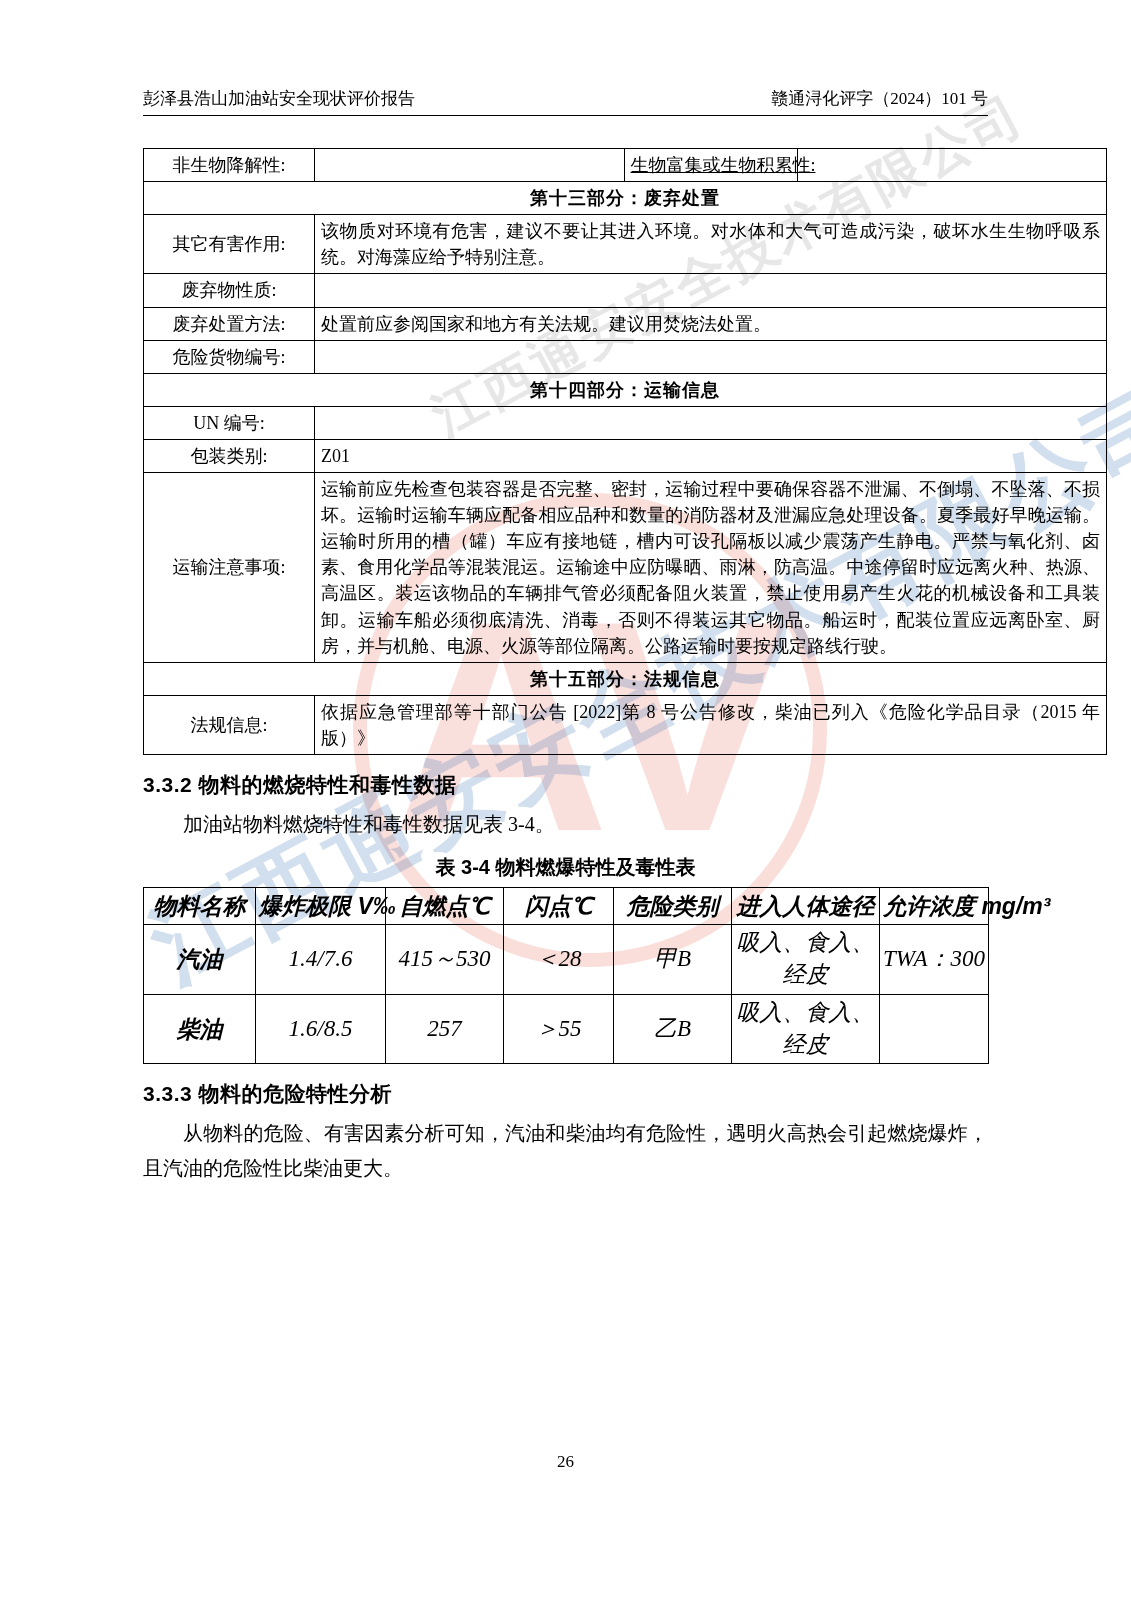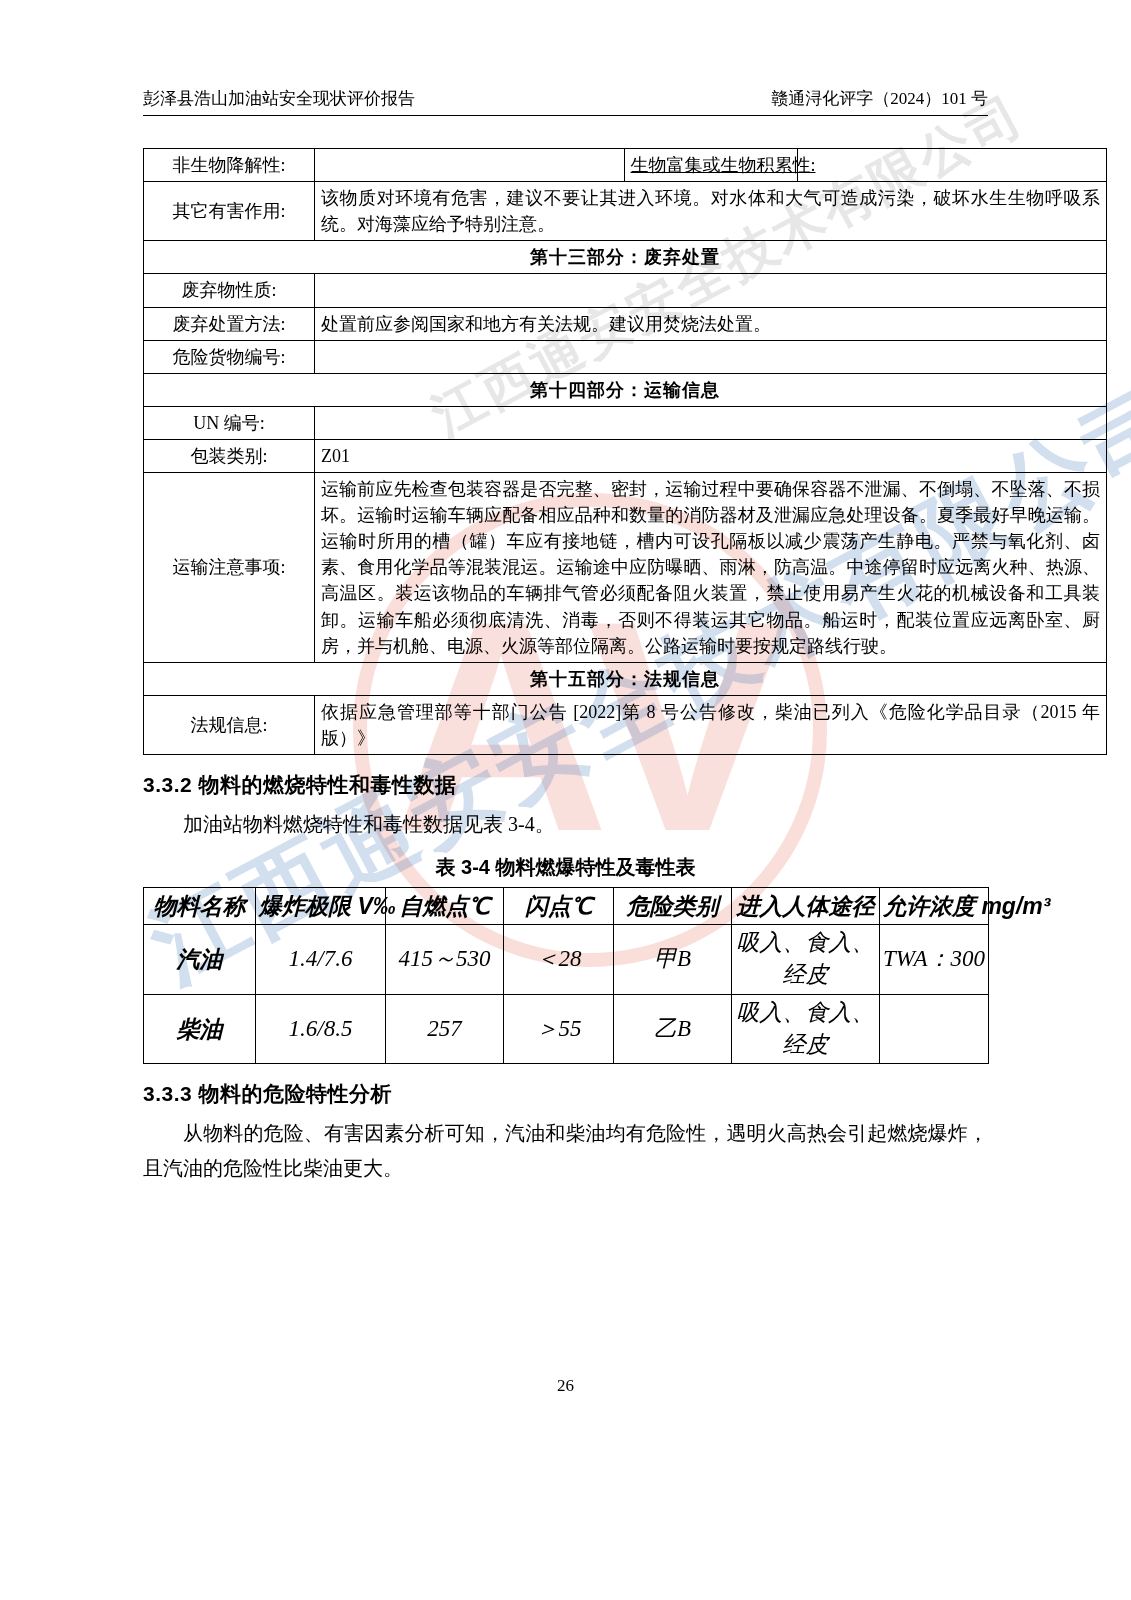--- a/index.html
+++ b/index.html
@@ -118,21 +118,21 @@
     white-space: nowrap;
   }
   table.props td.name {
     font-family: "Liberation Sans", sans-serif;
     font-weight: bold;
   }
   .pagenum {
     position: absolute;
     left: 0;
     right: 0;
-    top: 1376px;
+    top: 1452px;
     text-align: center;
     font-size: 17px;
   }
   
   .wm {
     position: absolute;
     pointer-events: none;
     user-select: none;
   }
   .wm-text {
@@ -189,25 +189,25 @@
 
     <table class="msds">
       <tbody>
         <tr>
           <td class="lbl">非生物降解性:</td>
           <td class="val"></td>
           <td class="lbl-mid">生物富集或生物积累性:</td>
           <td class="val"></td>
         </tr>
         <tr>
+          <td class="section" colspan="4">第十三部分：废弃处置</td>
+        </tr>
+        <tr>
           <td class="lbl">其它有害作用:</td>
           <td class="para" colspan="3">该物质对环境有危害，建议不要让其进入环境。对水体和大气可造成污染，破坏水生生物呼吸系统。对海藻应给予特别注意。</td>
-        </tr>
-        <tr>
-          <td class="section" colspan="4">第十三部分：废弃处置</td>
         </tr>
         <tr>
           <td class="lbl">废弃物性质:</td>
           <td class="val" colspan="3"></td>
         </tr>
         <tr>
           <td class="lbl">废弃处置方法:</td>
           <td class="val" colspan="3">处置前应参阅国家和地方有关法规。建议用焚烧法处置。</td>
         </tr>
         <tr>

